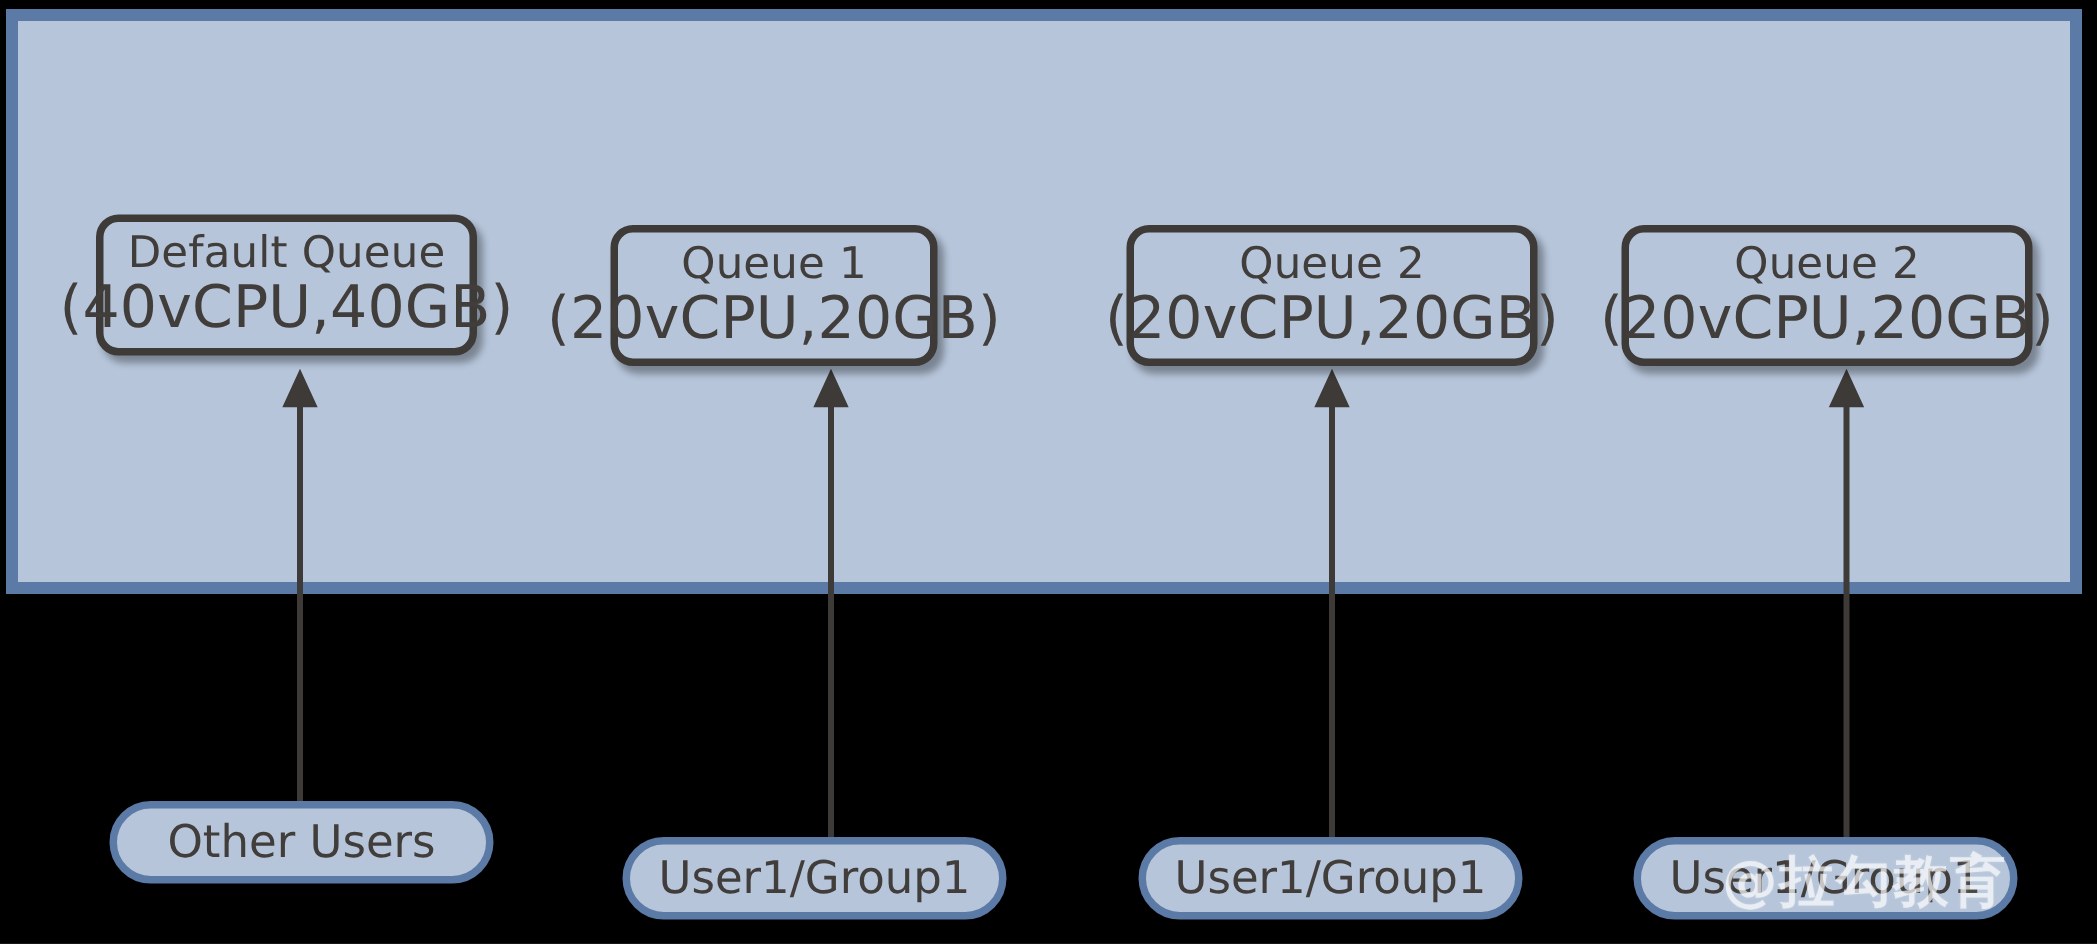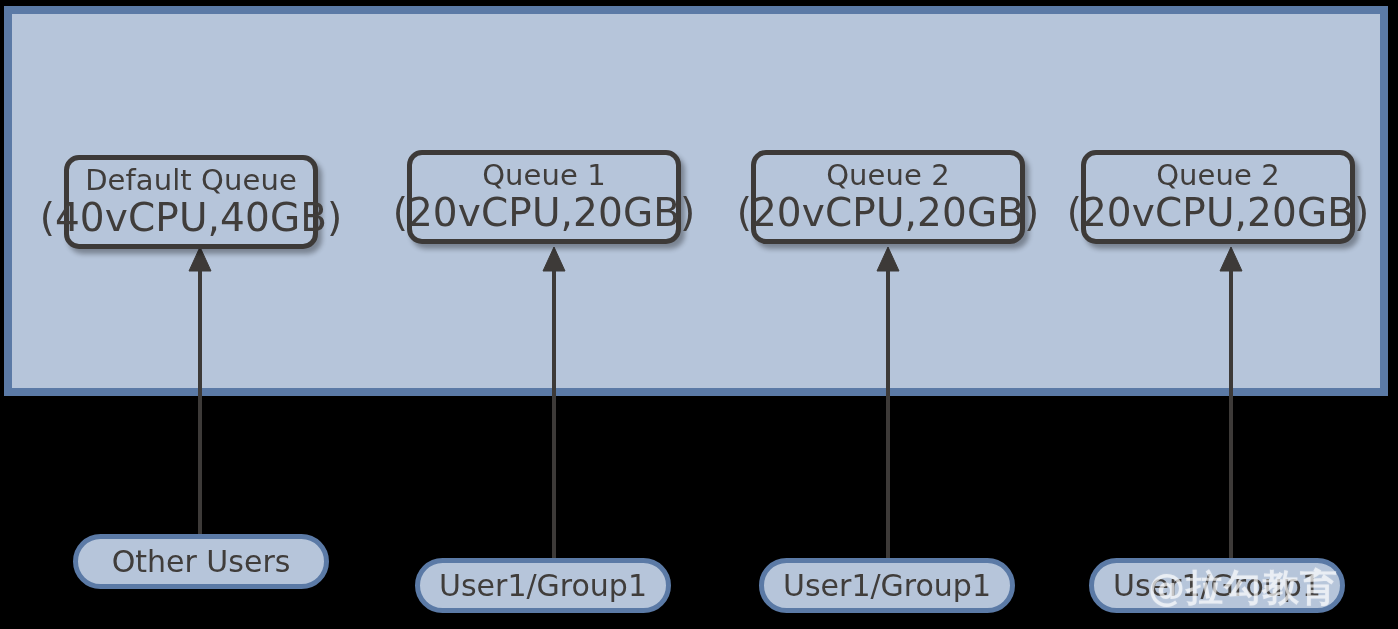--- a/index.html
+++ b/index.html
@@ -97,25 +97,25 @@
         <line x1="554" y1="558" x2="554" y2="265" stroke-width="4"></line>
         <polygon points="554,247 543,271 565,271"></polygon>
         <line x1="888" y1="558" x2="888" y2="265" stroke-width="4"></line>
         <polygon points="888,247 877,271 899,271"></polygon>
         <line x1="1231" y1="558" x2="1231" y2="265" stroke-width="4"></line>
         <polygon points="1231,247 1220,271 1242,271"></polygon>
       </g>
   </svg>
 
   <div id="queues-layer">
-      <div class="queue-node" style="left: 64px; top: 155px; width: 254px; height: 94px;">
+      <div class="queue-node" style="left: 64px; top: 143px; width: 254px; height: 94px;">
         <div class="q-name">Default Queue</div>
         <div class="q-res">(40vCPU,40GB)</div>
       </div>
-      <div class="queue-node" style="left: 407px; top: 150px; width: 274px; height: 94px;">
+      <div class="queue-node" style="left: 407px; top: 150px; width: 218px; height: 94px;">
         <div class="q-name">Queue 1</div>
         <div class="q-res">(20vCPU,20GB)</div>
       </div>
       <div class="queue-node" style="left: 751px; top: 150px; width: 274px; height: 94px;">
         <div class="q-name">Queue 2</div>
         <div class="q-res">(20vCPU,20GB)</div>
       </div>
       <div class="queue-node" style="left: 1081px; top: 150px; width: 274px; height: 94px;">
         <div class="q-name">Queue 2</div>
         <div class="q-res">(20vCPU,20GB)</div>

